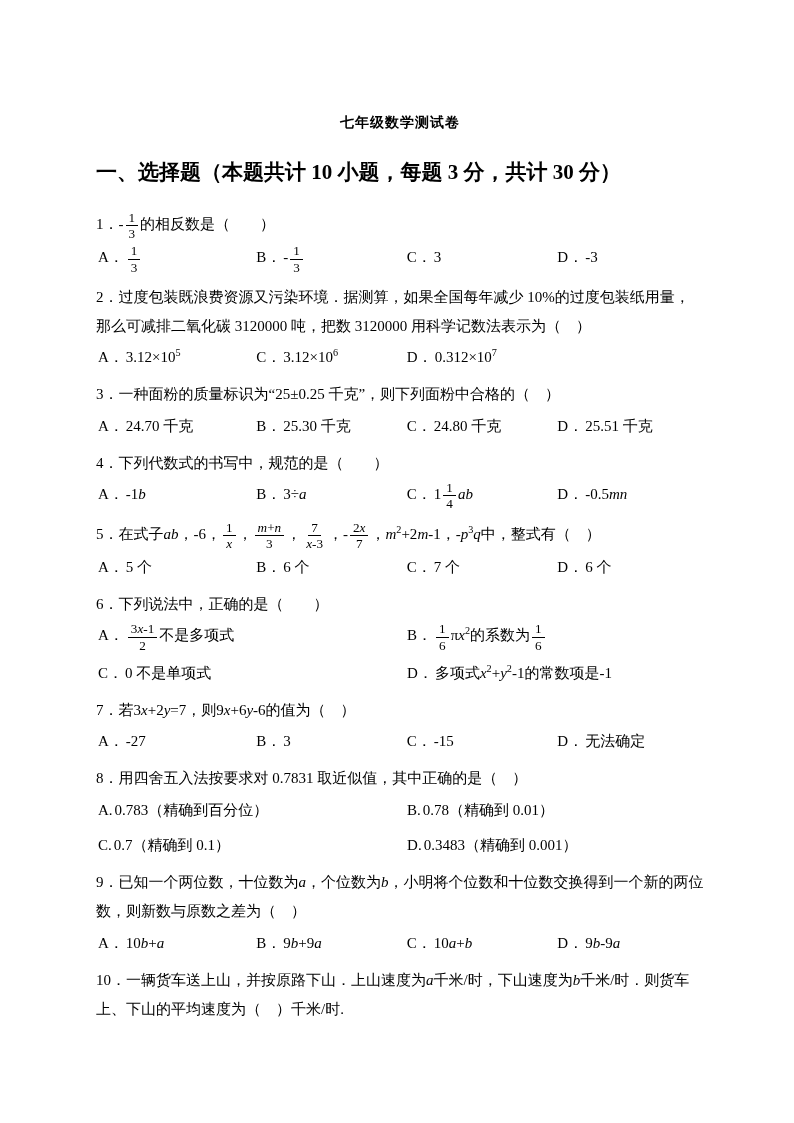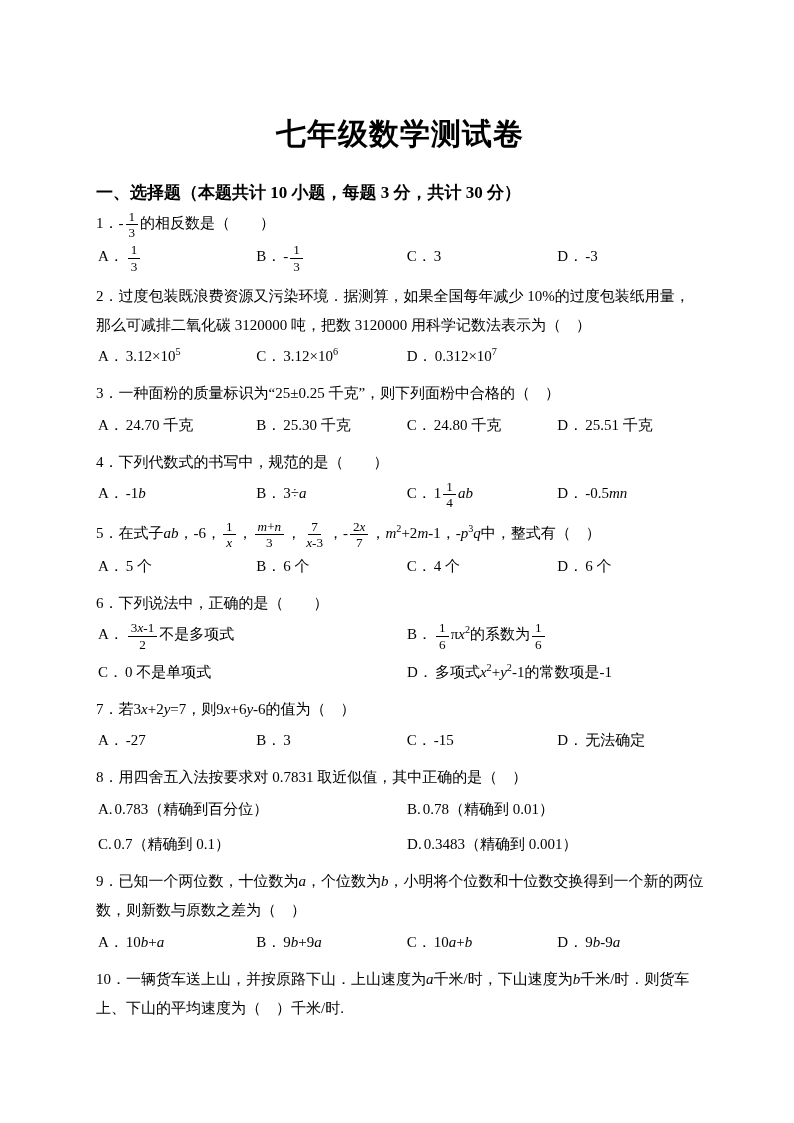--- a/index.html
+++ b/index.html
@@ -8,25 +8,25 @@
     font-family:"Liberation Serif","DejaVu Serif",serif;
     color:#000; font-size:15px;
   }
   .page {
     width:794px; height:1123px;
     padding:114px 90px 40px 96px;
     overflow:hidden;
     background:#fff;
   }
   .title {
-    text-align:center; font-weight:bold; font-size:30px;
+    text-align:center; font-weight:bold; font-size:14px;
     margin-bottom:26px; letter-spacing:1px;
   }
   .section-header {
-    font-weight:bold; font-size:17px; margin-bottom:5px;
+    font-weight:bold; font-size:21px; margin-bottom:24px;
   }
   .question { margin-bottom:6px; }
   .stem { line-height:1.95; }
   .options { display:grid; margin:2px 0 8px 2px; }
   .cols-4 { grid-template-columns:2.05fr 1.95fr 1.95fr 1.9fr; }
   .cols-2 { grid-template-columns:1.02fr 0.98fr; row-gap:6px; }
   .option { line-height:1.95; white-space:nowrap; }
   .opt-label { margin-right:2px; }
   i { font-style:italic; }
   sup { font-size:0.68em; line-height:0; }
@@ -108,21 +108,21 @@
         </span>，<span class="frac">
           <span class="num">7</span>
           <span class="den"><i>x</i>-3</span>
         </span>，-<span class="frac">
           <span class="num">2<i>x</i></span>
           <span class="den">7</span>
         </span>，<i>m</i><sup>2</sup>+2<i>m</i>-1，-<i>p</i><sup>3</sup><i>q</i>中，整式有（　）</div>
     <div class="options cols-4">
       <span class="option"><span class="opt-label">A．</span><span class="opt-text">5 个</span></span>
       <span class="option"><span class="opt-label">B．</span><span class="opt-text">6 个</span></span>
-      <span class="option"><span class="opt-label">C．</span><span class="opt-text">4 个</span></span>
+      <span class="option"><span class="opt-label">C．</span><span class="opt-text">7 个</span></span>
       <span class="option"><span class="opt-label">D．</span><span class="opt-text">6 个</span></span>
     </div>
   </div>
 
   <div class="question">
     <div class="stem">6．下列说法中，正确的是（　　）</div>
     <div class="options cols-2">
       <span class="option"><span class="opt-label">A．</span><span class="opt-text"><span class="frac">
               <span class="num">3<i>x</i>-1</span>
               <span class="den">2</span>

